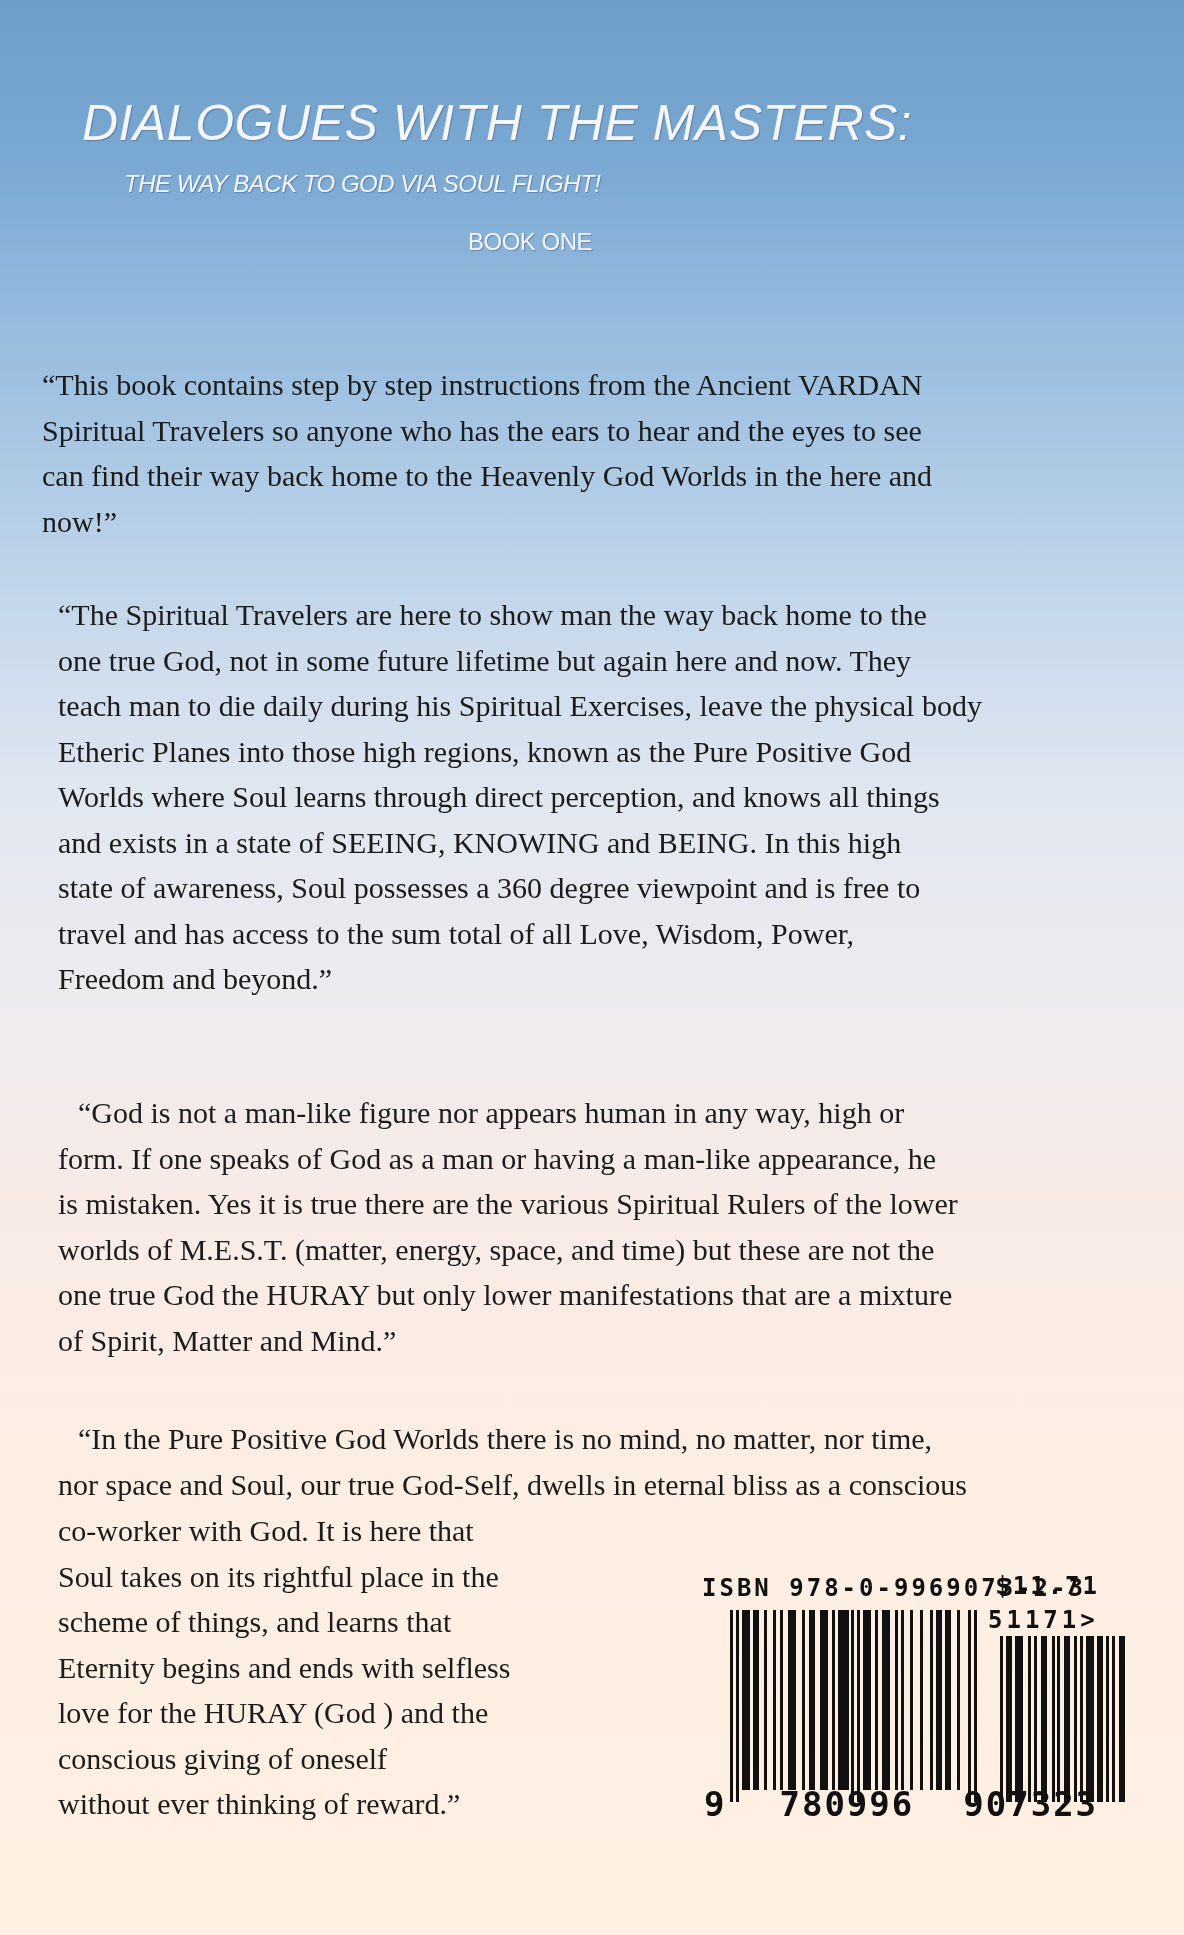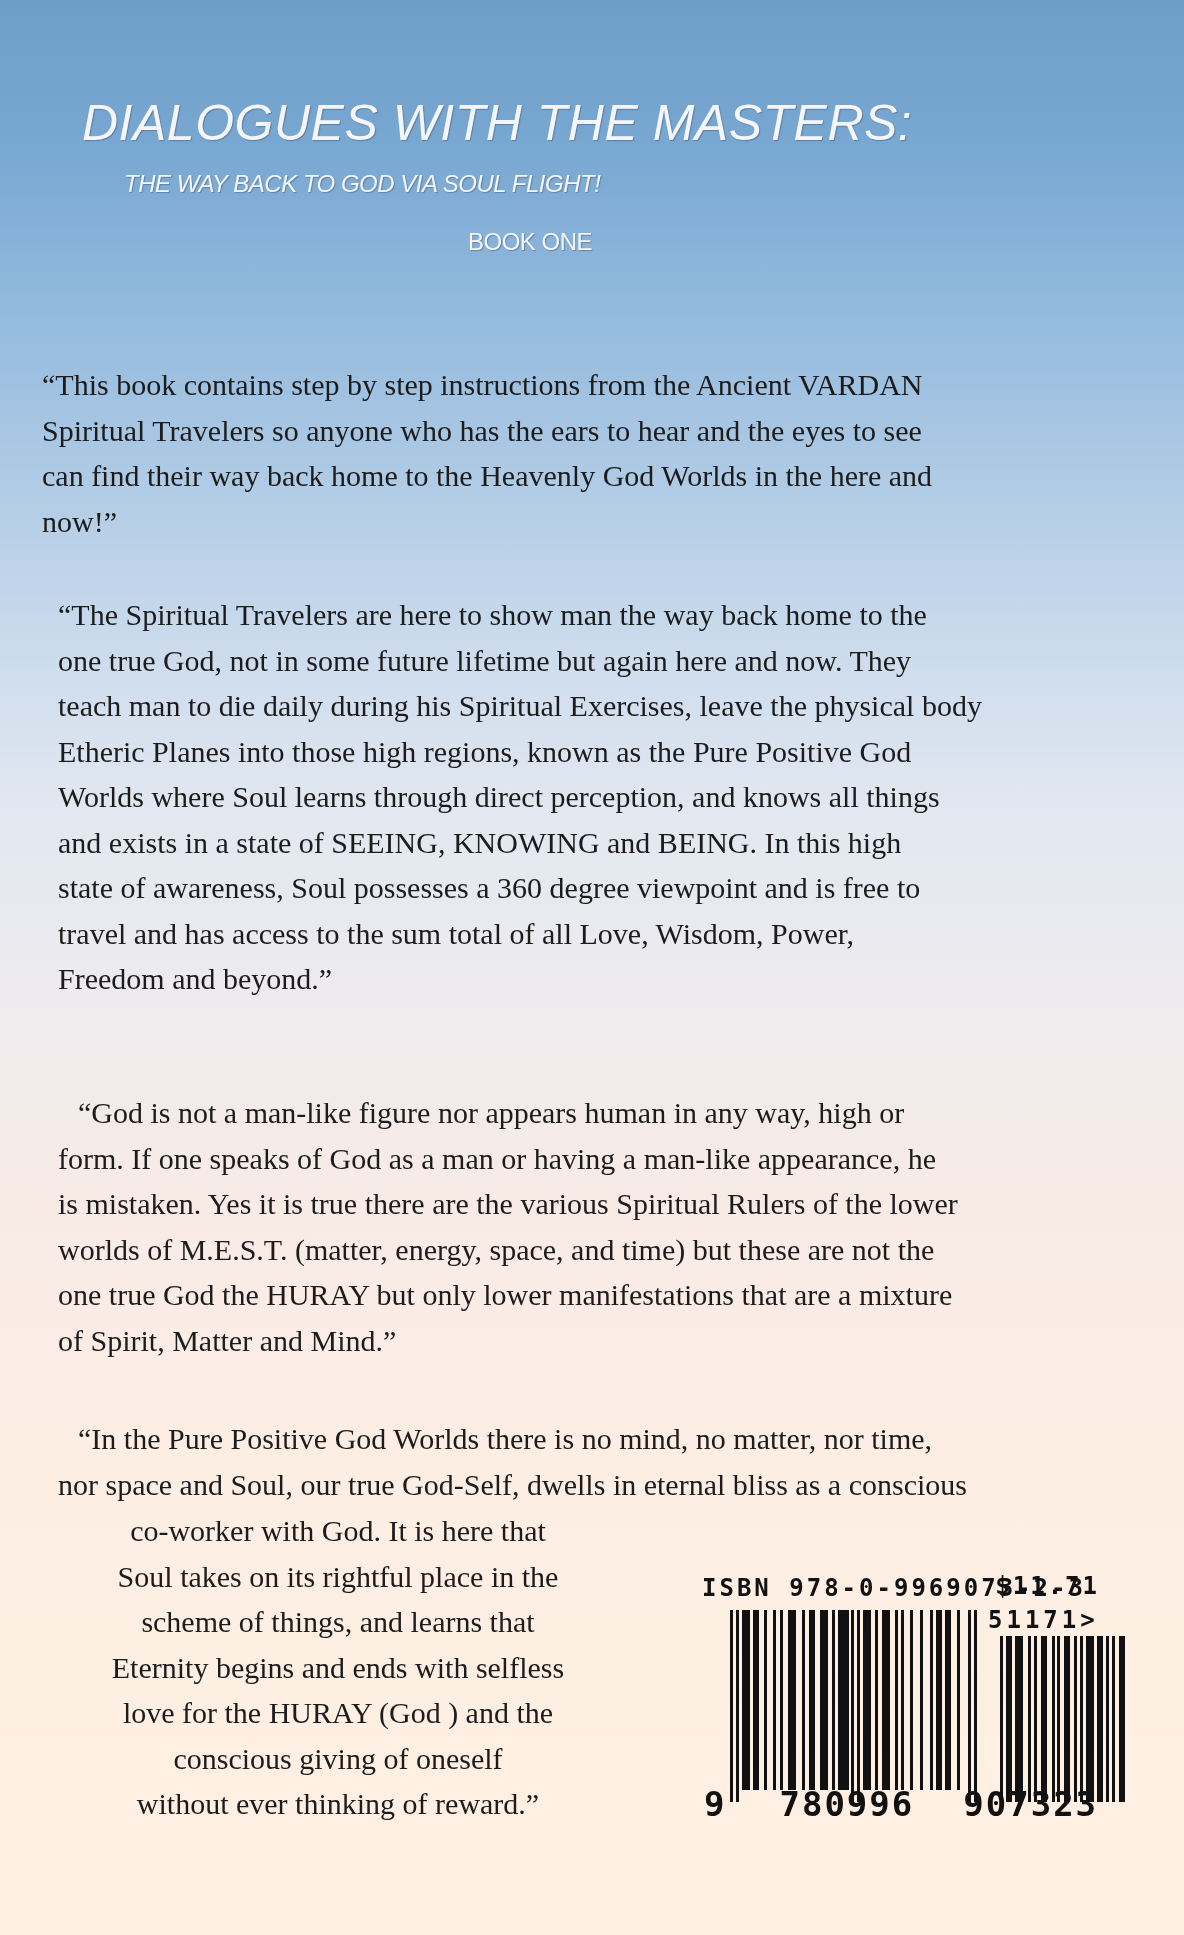--- a/index.html
+++ b/index.html
@@ -30,21 +30,21 @@
     font-size: 24px; color: #f4f6fa; letter-spacing: -0.5px;
     text-shadow: 1px 1px 1px rgba(60,80,110,0.45); white-space: nowrap;
   }
   .para {
     position: absolute; font-size: 30px; line-height: 45.5px; color: #1c1c1c;
   }
   .p1 { left: 42px; top: 362px; width: 1060px; }
   .p2 { left: 58px; top: 592px; width: 1060px; }
   .p3 { left: 58px; top: 1090px; width: 1060px; }
   .p4a { left: 58px; top: 1416px; width: 1060px; }
-  .p4b { left: 58px; top: 1508px; width: 560px; font-size: 30px; line-height: 45.5px; text-align: center; }
+  .p4b { left: 58px; top: 1508px; width: 560px; font-size: 30px; line-height: 45.5px; }
   .line { display: block; white-space: nowrap; }
   .indent { padding-left: 20px; }
   .barcode-block {
     position: absolute; left: 690px; top: 1540px; width: 440px; height: 290px;
     font-family: "DejaVu Sans Mono", "Liberation Mono", monospace; color: #111;
   }
   .price { position: absolute; right: 30px; top: 0; font-size: 24px; font-weight: bold; letter-spacing: 3px; margin-top: 32px; }
   .isbn { position: absolute; left: 12px; top: 34px; font-size: 24px; font-weight: bold; letter-spacing: 3px; white-space: nowrap; }
   .addon-code { position: absolute; left: 298px; top: 66px; font-size: 24px; font-weight: bold; letter-spacing: 4px; white-space: nowrap; }
   .ean-digits { position: absolute; left: 14px; top: 244px; font-size: 34px; font-weight: bold; letter-spacing: 2px; white-space: nowrap; }

